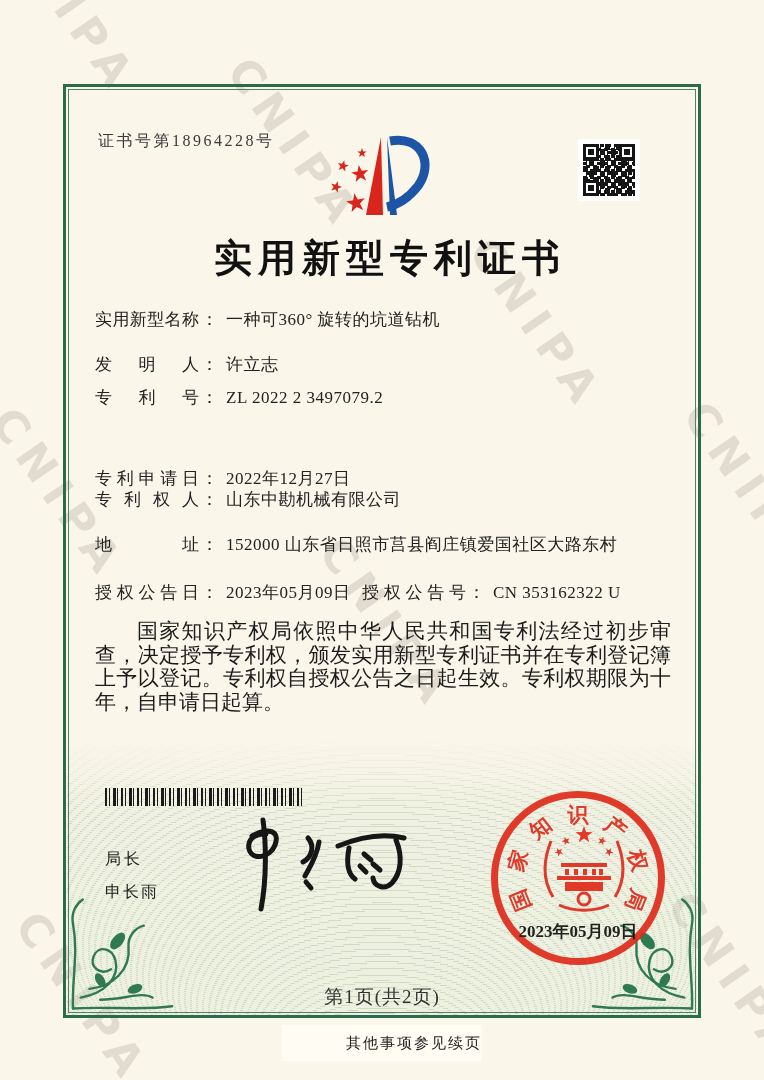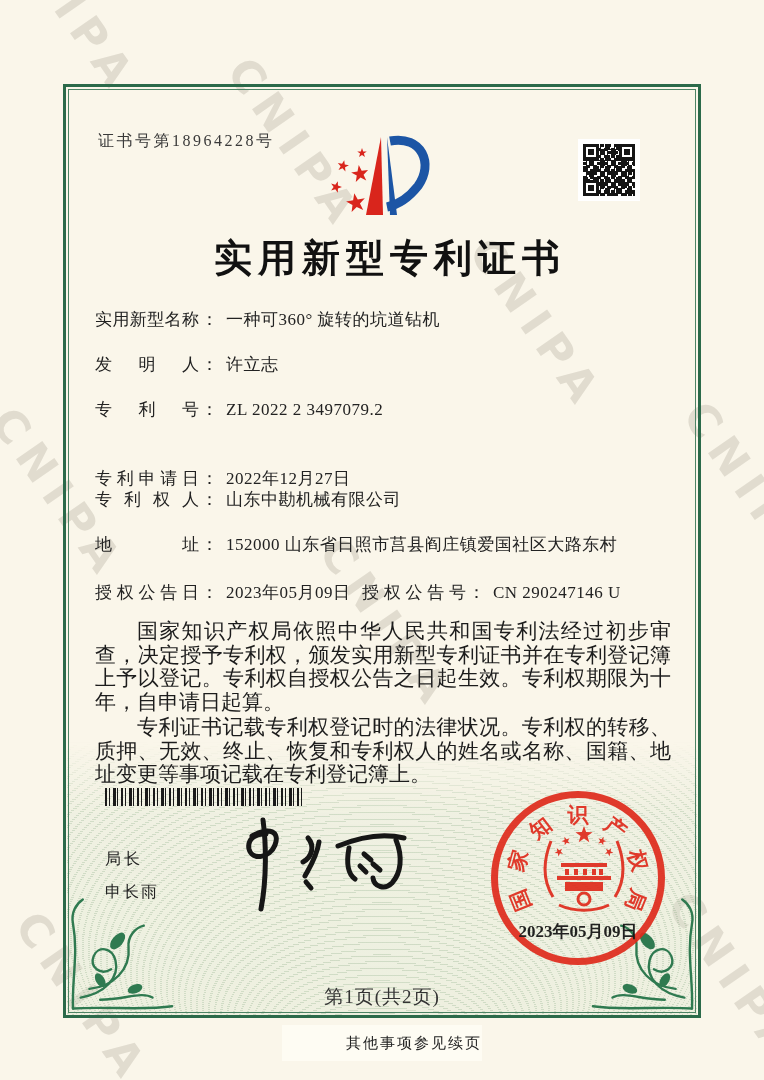--- a/index.html
+++ b/index.html
@@ -191,42 +191,41 @@
 </div>
 
 <div class="title">实用新型专利证书</div>
 
 <div class="frow" style="top:308px">
   <span class="flabel">实用新型名称</span><span class="fcolon">：</span><span class="fvalue">一种可360° 旋转的坑道钻机</span>
 </div>
 <div class="frow" style="top:353px">
   <span class="flabel">发明人</span><span class="fcolon">：</span><span class="fvalue">许立志</span>
 </div>
-<div class="frow" style="top:398px">
+<div class="frow" style="top:386px">
   <span class="flabel">专利号</span><span class="fcolon">：</span><span class="fvalue">ZL 2022 2 3497079.2</span>
 </div>
 <div class="frow" style="top:467px">
   <span class="flabel">专利申请日</span><span class="fcolon">：</span><span class="fvalue">2022年12月27日</span>
 </div>
 <div class="frow" style="top:488px">
   <span class="flabel">专利权人</span><span class="fcolon">：</span><span class="fvalue">山东中勘机械有限公司</span>
 </div>
 <div class="frow" style="top:533px">
   <span class="flabel">地址</span><span class="fcolon">：</span><span class="fvalue">152000 山东省日照市莒县阎庄镇爱国社区大路东村</span>
 </div>
 <div class="frow" style="top:581px">
   <span class="flabel">授权公告日</span><span class="fcolon">：</span><span class="fvalue">2023年05月09日</span>
   <span class="fpair2">
-    <span class="flabel">授权公告号</span><span class="fcolon">：</span><span class="fvalue">CN 290247146 U</span>
+    <span class="flabel">授权公告号</span><span class="fcolon">：</span><span class="fvalue">CN 353162322 U</span>
   </span>
 </div>
 
 <div class="paras">
   <p>国家知识产权局依照中华人民共和国专利法经过初步审查，决定授予专利权，颁发实用新型专利证书并在专利登记簿上予以登记。专利权自授权公告之日起生效。专利权期限为十年，自申请日起算。</p>
-  <p>专利证书记载专利权登记时的法律状况。专利权的转移、质押、无效、终止、恢复和专利权人的姓名或名称、国籍、地址变更等事项记载在专利登记簿上。</p>
 </div>
 
 <div class="barcode"></div>
 
 <div class="officer-title">局长</div>
 <div class="officer-name">申长雨</div>
 
 <svg class="signature" width="205" height="105" viewBox="0 0 205 105">
   <g stroke="#161616" stroke-width="5" fill="none" stroke-linecap="round" stroke-linejoin="round">
     <path d="M30,24 C48,14 58,20 53,33 C48,46 30,49 27,37 C25,27 34,21 44,22"></path>

